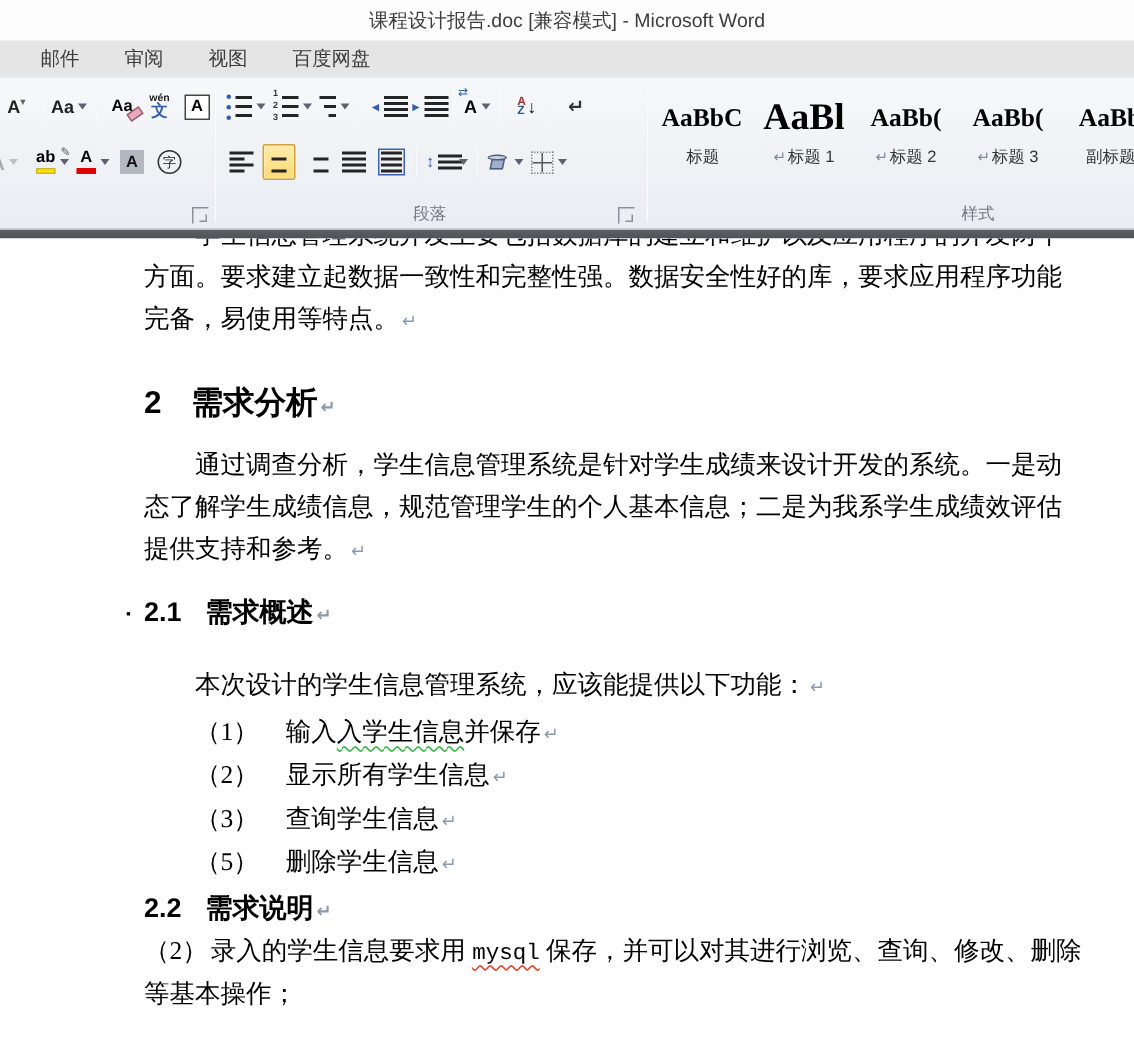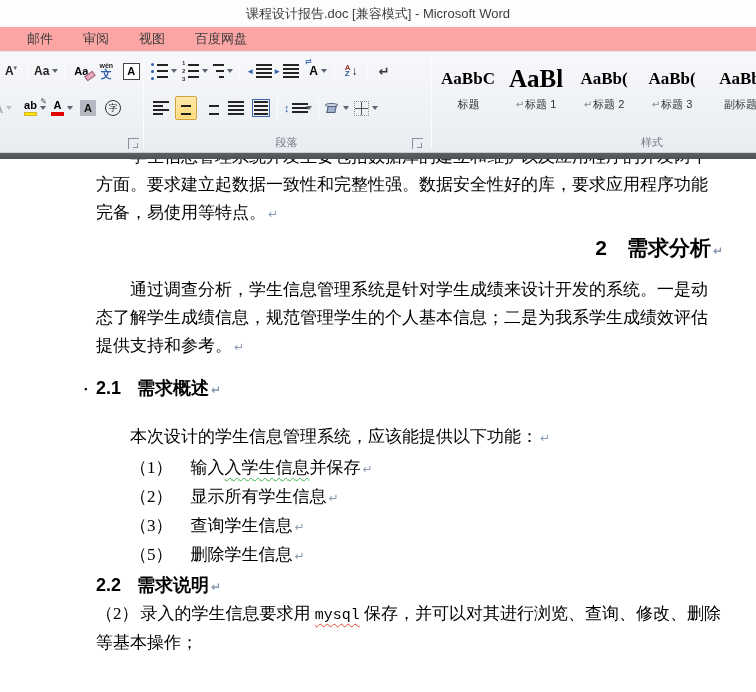--- a/index.html
+++ b/index.html
@@ -6,21 +6,21 @@
   html,body { width:756px; height:692px; overflow:hidden; background:#fff;
     font-family:"Liberation Sans","DejaVu Sans",sans-serif; }
   .window { position:relative; width:756px; height:692px; background:#fff; }
 
   
   .titlebar { height:27px; display:flex; align-items:center; justify-content:center;
     background:#fdfdfd; font-size:13px; color:#3d3d3d; }
 
   
   .tabstrip { height:24px; display:flex; align-items:flex-end; padding-left:12px;
-    background:#fca5a5; }
+    background:#e5e5e5; }
   .tab { padding:3px 15px; font-size:13px; color:#3c3c3c; cursor:default; }
 
   
   .ribbon { position:relative; height:102px;
     background:linear-gradient(#f7f8fa,#edf0f4 70%,#e9edf2);
     border-top:1px solid #e3e7ec; border-bottom:1px solid #c9ced5; }
   .vgsep { position:absolute; top:4px; bottom:4px; width:1px; background:#d4d9df;
     border-right:1px solid #fbfcfd; }
   .grp-label { position:absolute; bottom:2px; font-size:11px; color:#717784;
     text-align:center; }
@@ -124,22 +124,22 @@
 
   
   .band { height:6px; background:linear-gradient(#5c5f63,#4e5155); }
   .docarea { position:absolute; top:159px; left:0; right:0; bottom:0;
     background:#fff; overflow:hidden; }
   .doccol { position:absolute; left:96px; width:627px; top:0;
     font-family:"Liberation Serif","DejaVu Serif",serif; font-size:17px;
     line-height:28px; color:#000; }
   .para { text-indent:2em; }
   .p-intro { margin-top:-16px; }
-  .h2 { margin-top:5px; font-family:"Liberation Sans","DejaVu Sans",sans-serif;
-    font-weight:bold; font-size:21px; line-height:30px;text-align:right; }
+  .h2 { margin-top:26px; font-family:"Liberation Sans","DejaVu Sans",sans-serif;
+    font-weight:bold; font-size:21px; line-height:30px; }
   .h2 .no { margin-right:20px; }
   .p-analysis { margin-top:10px; }
   .h21 { position:relative; margin-top:14px;
     font-family:"Liberation Sans","DejaVu Sans",sans-serif; font-weight:bold;
     font-size:18px; line-height:26px; }
   .h21 .sqbullet { position:absolute; left:-12px; top:1px; font-size:9px; }
   .h21 .no, .h22 .no { margin-right:16px; }
   .p-overview { margin-top:20px; }
   .featlist { margin-top:2px; list-style:none; padding-left:34px; }
   .featlist li { line-height:27px; }

